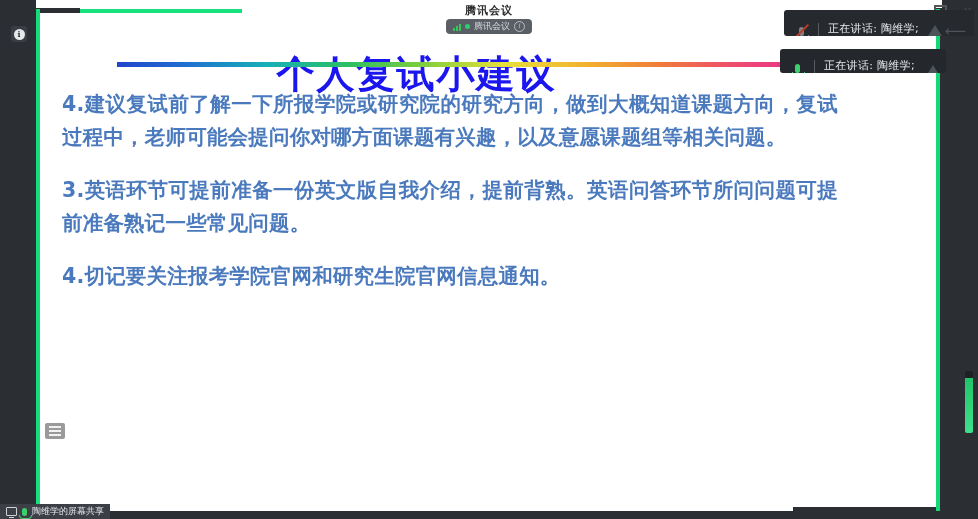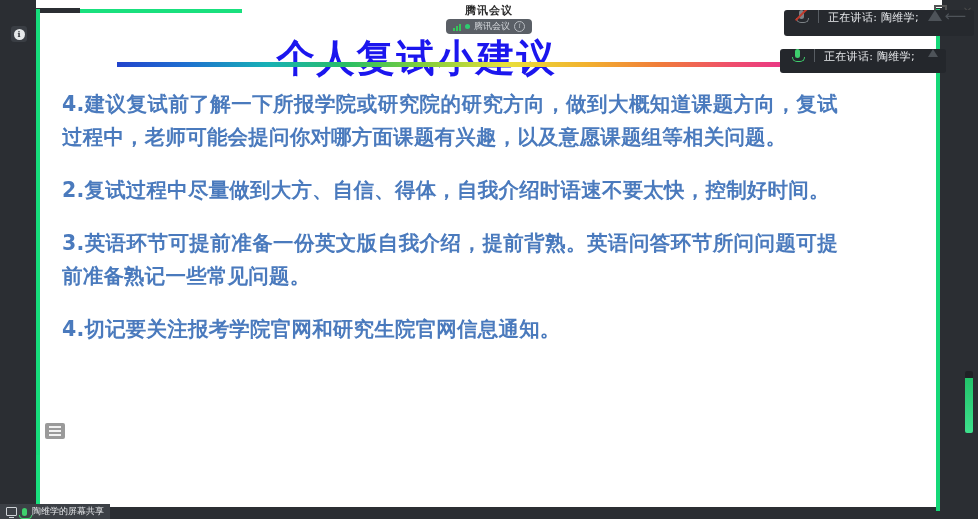--- a/index.html
+++ b/index.html
@@ -20,21 +20,21 @@
   .frame-topstrip{position:absolute;left:36px;top:0;width:906px;height:8px;background:#ffffff;}
 
   
   .share-border-top{position:absolute;left:80px;top:9px;width:162px;height:4px;background:#19e07e;}
   .share-border-left{position:absolute;left:36px;top:9px;width:4px;height:502px;background:#16dd7c;}
   .share-border-left-2{position:absolute;left:36px;top:455px;width:4px;height:56px;background:#19e07e;}
   .share-border-right{position:absolute;left:936px;top:9px;width:4px;height:502px;background:#15d878;}
 
   
   .slide{
-    position:absolute;left:40px;top:13px;width:753px;height:482px;
+    position:absolute;left:40px;top:29px;width:753px;height:482px;
     background:#ffffff;
   }
 
   
   .app-title{
     position:absolute;left:0;right:0;top:3px;
     text-align:center;
     font-size:11px;color:#2b2b2b;font-weight:bold;
     letter-spacing:1px;
     font-family:"DejaVu Sans",sans-serif;
@@ -67,21 +67,21 @@
     height:22px;color:#4a4a4a;font-size:12px;
     font-family:"DejaVu Sans",sans-serif;
   }
   .wc{width:13px;text-align:center;line-height:12px;cursor:default;}
   .wc-min{border-bottom:2px solid #555;height:4px;width:11px;}
   .wc-max{border:2px solid #555;width:9px;height:8px;}
 
   
   .notif{
     position:absolute;
-    display:flex;align-items:flex-start;
+    display:flex;align-items:flex-end;
     background:#26292e;color:#e9ebee;
     border-radius:3px;
     font-size:11px;
     font-family:"DejaVu Sans",sans-serif;
     overflow:hidden;
   }
   .notif-1{left:784px;top:10px;width:190px;height:26px;}
   .notif-2{left:780px;top:49px;width:166px;height:24px;background:#24272c;}
   .notif .mic{width:34px;display:flex;align-items:center;justify-content:center;position:relative;}
   .mic-shape{width:5px;height:9px;border-radius:3px;background:#7d8287;position:relative;}
@@ -196,21 +196,20 @@
   <div class="share-border-left-2"></div>
   <div class="share-border-right"></div>
 
   <div class="slide">
     <div class="slide-title">个人复试小建议</div>
   </div>
   <div class="gradient-bar"></div>
 
   <div class="body-list">
     <p>4.建议复试前了解一下所报学院或研究院的研究方向，做到大概知道课题方向，复试过程中，老师可能会提问你对哪方面课题有兴趣，以及意愿课题组等相关问题。</p>
-    <p>2.复试过程中尽量做到大方、自信、得体，自我介绍时语速不要太快，控制好时间。</p>
     <p>3.英语环节可提前准备一份英文版自我介绍，提前背熟。英语问答环节所问问题可提前准备熟记一些常见问题。</p>
     <p>4.切记要关注报考学院官网和研究生院官网信息通知。</p>
   </div>
 
   <div class="app-title">腾讯会议</div>
   <div class="status-pill">
     <span class="bars">
         <i></i>
         <i></i>
         <i></i>

